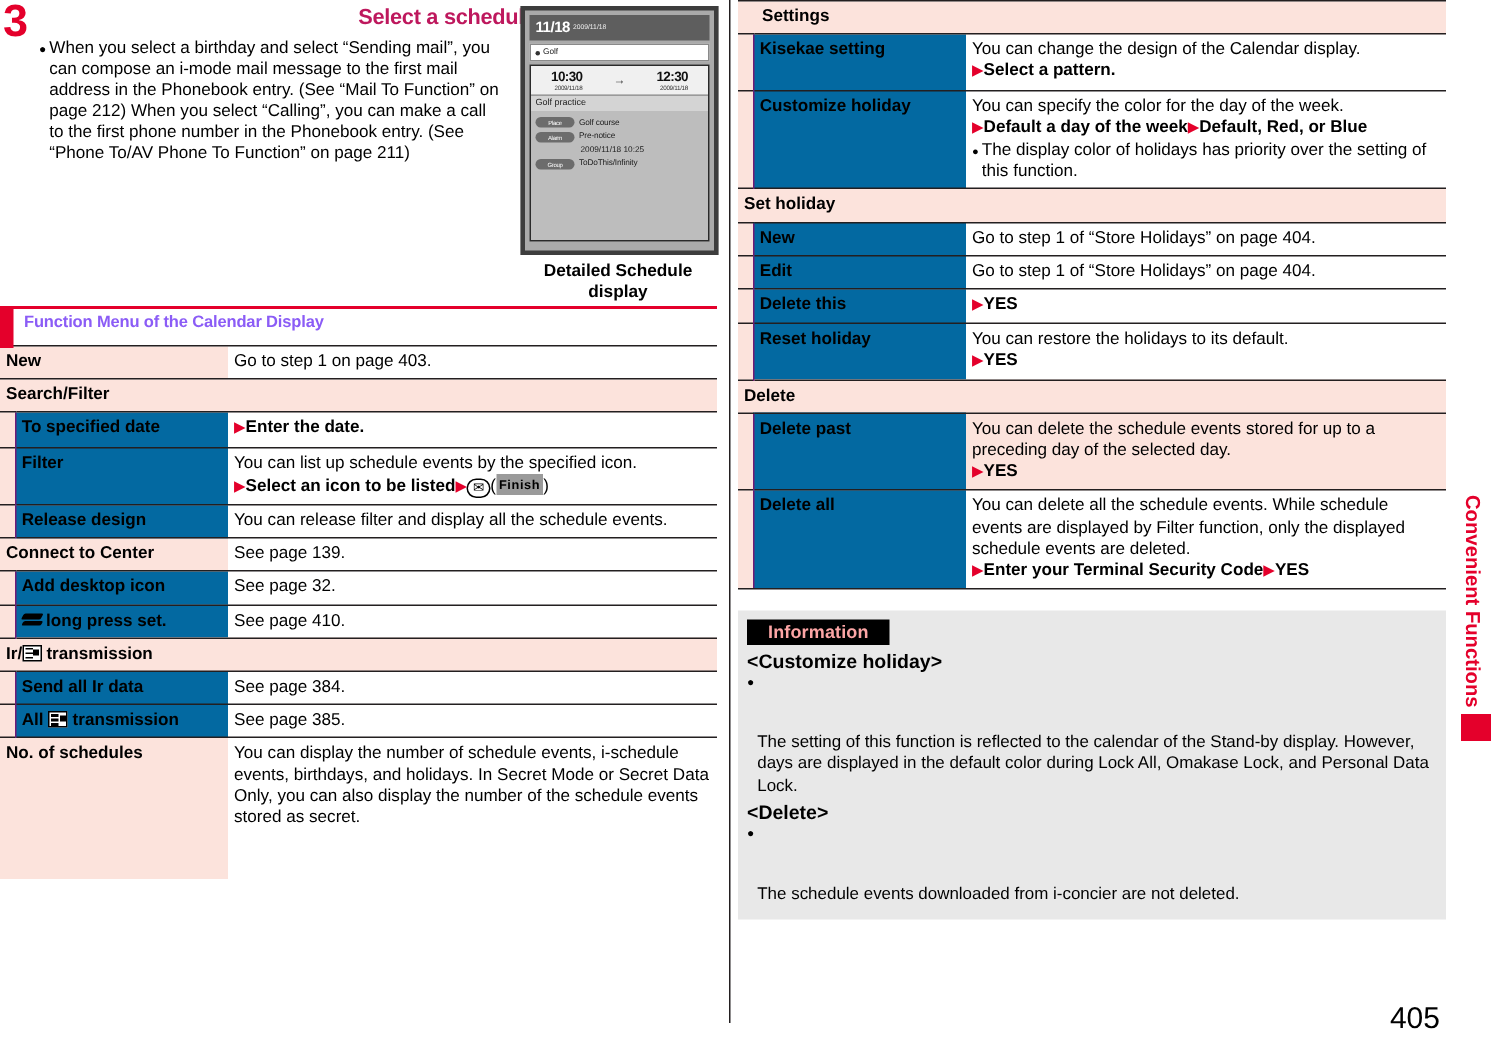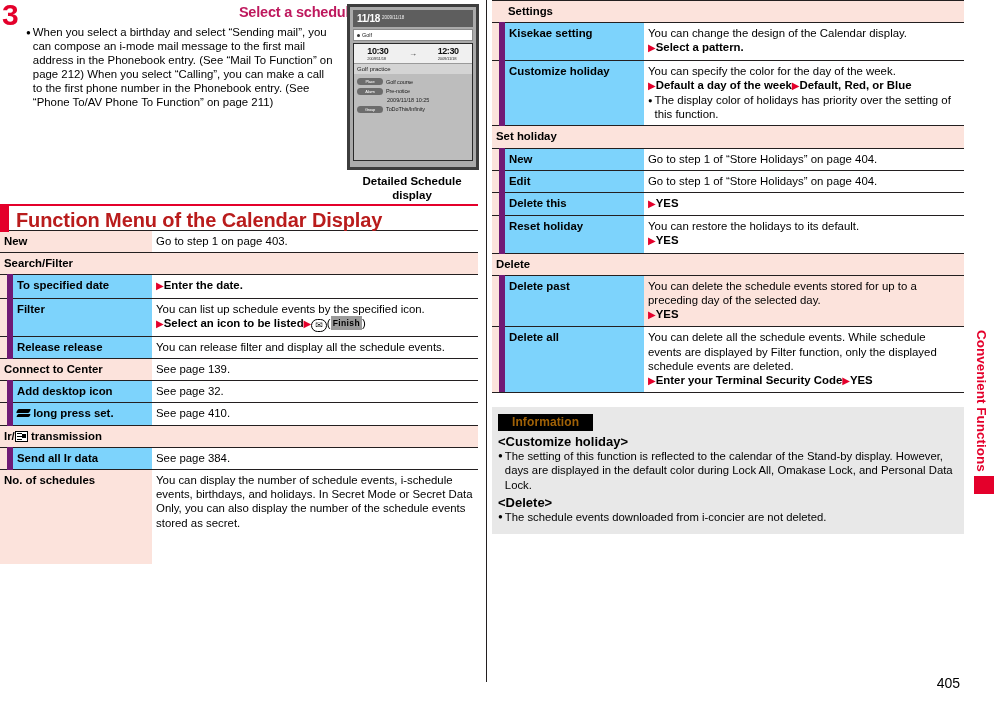--- a/index.html
+++ b/index.html
@@ -61,21 +61,21 @@
     margin-top: 2px; background: #ffffff; border: 1px solid #8a8a8a;
     height: 12px; display: flex; align-items: center; padding: 0 3px;
     font-size: 5.5px; color: #222;
   }
   .ph-dot { width: 3px; height: 3px; border-radius: 50%; background:#333; margin-right: 2px; }
   .ph-body { margin-top: 2px; border: 1px solid #2a2a2a; background: #c9c9c9; }
   .ph-times {
     background: #f0f0f0; display: flex; align-items: center;
     justify-content: space-around; padding: 2px 3px;
   }
-  .ph-time-col { text-align: left; }
+  .ph-time-col { text-align: right; }
   .ph-time { font-size: 9px; font-weight: bold; letter-spacing: -0.4px; color:#111; }
   .ph-sub { font-size: 4.2px; color:#333; letter-spacing: -0.2px; }
   .ph-arrow { font-size: 8px; color:#333; }
   .ph-subject {
     background: #d4d4d4; border-top: 1px solid #9a9a9a;
     font-size: 6px; padding: 2px 3px; color:#1c1c1c;
   }
   .ph-list { background: #bdbdbd; padding: 4px 3px 3px 3px; min-height: 86px; }
   .ph-li { display: flex; align-items: center; margin-bottom: 2.5px; }
   .ph-tag {
@@ -93,38 +93,38 @@
   
   .sec-head {
     position: relative; margin-top: 8px; border-top: 2px solid #e4002b;
     height: 26px;
   }
   .sec-head .tab {
     position: absolute; left: 0; top: 0; width: 9px; height: 26px; background: #e4002b;
   }
   .sec-head .sec-title {
     position: absolute; left: 16px; top: 3px;
-    font-size: 20px; font-weight: bold; color: #b91c1c; letter-spacing: -0.1px;
+    font-size: 11px; font-weight: bold; color: #8b5cf6; letter-spacing: -0.1px;
   }
 
   
   table.fm { width: 100%; border-collapse: collapse; table-layout: fixed; }
   table.fm td {
     border-top: 1px solid #231f20;
     vertical-align: top;
     font-size: 11.4px;
     line-height: 14.2px;
     padding: 3px 4px 4px 4px;
   }
   td.lvl0-label {
     background: #fce3dc; font-weight: bold; padding-left: 3px;
   }
   td.lvl1-label {
-    background: #7dd3fc; font-weight: bold; padding-left: 8px;
-    border-left: 6px solid #701a75;
+    background: #0369a1; font-weight: bold; padding-left: 8px;
+    border-left: 1px solid #701a75;
   }
   td.desc { background: #ffffff; margin-left: 28px; }
   td.desc-pink { background: #fce3dc; }
   td.spacer-pink { background: #fce3dc; border-top: none; width: 10px; padding: 0; }
   .bottom-rule { border-top: 1px solid #231f20; height: 0; }
   .b { font-weight: bold; }
   .tri { color: #e4002b; font-size: 10px; }
   .subbul { display: flex; margin-top: 0px; }
   .subbul .d { font-size: 7.5px; line-height: 15px; padding-right: 2px; }
 
@@ -161,44 +161,44 @@
   .ico-ir:after {
     content:""; position:absolute; right:0.5px; top:2px; width:4px; height:4px;
     background:#000;
   }
 
   
   .infobox {
     margin-top: 14px; background: #e8e8e8; padding: 5px 6px 10px 6px;
   }
   .info-title {
-    display: inline-block; background: #000; color: #a16207;
+    display: inline-block; background: #000; color: #fca5a5;
     font-size: 12px; font-weight: bold; padding: 1px 14px 2px 14px;
     letter-spacing: 0.1px;
   }
   .info-sub { font-size: 13px; font-weight: bold; margin-top: 3px; }
   .info-p { display: flex; font-size: 11.3px; line-height: 14.2px; }
   .info-p .d { font-size: 8px; line-height: 14px; padding-right: 2px; }
-  .info-p .t { flex: 1; }
+  .info-p .t { flex: 1; margin-top: 40px; }
 
   
   .sidetab {
     position: absolute; right: 10px; top: 330px;
     width: 20px; text-align: center;
   }
   .sidetab .label {
     writing-mode: vertical-rl; font-size: 13.5px; font-weight: bold;
     color: #e4002b; letter-spacing: 0px; white-space: nowrap;
   }
   .sidetab .blk {
     width: 20px; height: 18px; background: #e4002b; margin-top: 4px;
   }
   .pageno {
     position: absolute; right: 44px; bottom: 10px;
-    font-size: 14px; color: #000;
+    font-size: 20px; color: #000;
   }
 </style>
 </head>
 <body>
 
 <div class="page">
 
   <div class="divider-v"></div>
 
   <div class="col-left">
@@ -295,21 +295,21 @@
           <td class="spacer-pink"></td>
           <td class="lvl1-label">Filter</td>
           <td class="desc">
             <span>You can list up schedule events by the specified icon.</span><br>
             <span class="tri">▶</span><span class="b">Select an icon to be listed</span><span class="tri">▶</span><span class="key-mail">✉</span>(<span class="key-finish">Finish</span>)
           </td>
         </tr>
 
         <tr>
           <td class="spacer-pink"></td>
-          <td class="lvl1-label">Release release</td>
+          <td class="lvl1-label">Release design</td>
           <td class="desc">You can release filter and display all the schedule events.</td>
         </tr>
 
         <tr>
           <td class="lvl0-label" colspan="2">Connect to Center</td>
           <td class="desc">See page 139.</td>
         </tr>
 
 
         <tr>
@@ -333,20 +333,29 @@
             <span>transmission</span>
           </td>
         </tr>
 
         <tr>
           <td class="spacer-pink"></td>
           <td class="lvl1-label">Send all Ir data</td>
           <td class="desc">See page 384.</td>
         </tr>
 
+        <tr>
+          <td class="spacer-pink"></td>
+          <td class="lvl1-label">
+            <span>All</span>
+            <span class="ico-ir"></span>
+            <span>transmission</span>
+          </td>
+          <td class="desc">See page 385.</td>
+        </tr>
 
         <tr>
           <td class="lvl0-label" colspan="2" style="vertical-align:top;">No. of schedules</td>
           <td class="desc" style="padding-bottom:34px;">You can display the number of schedule events, i-schedule events, birthdays, and holidays. In Secret Mode or Secret Data Only, you can also display the number of the schedule events stored as secret.</td>
         </tr>
       </tbody>
         </table>
     </div>
   </div>
 

